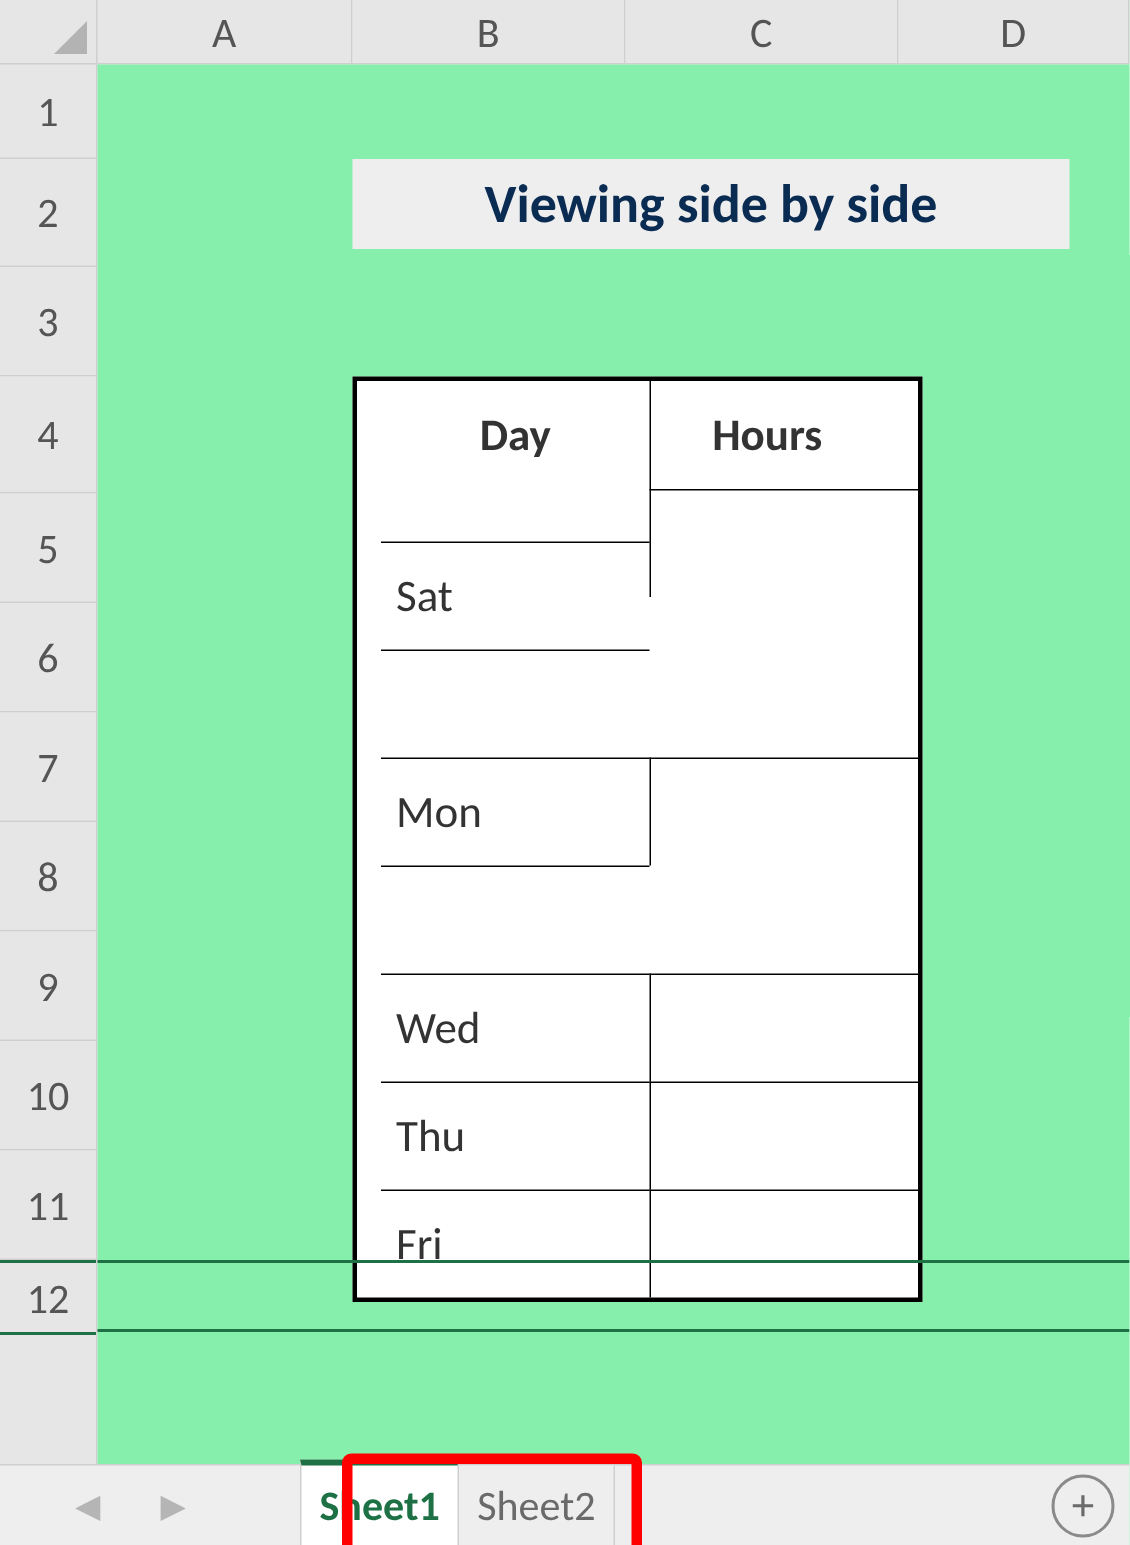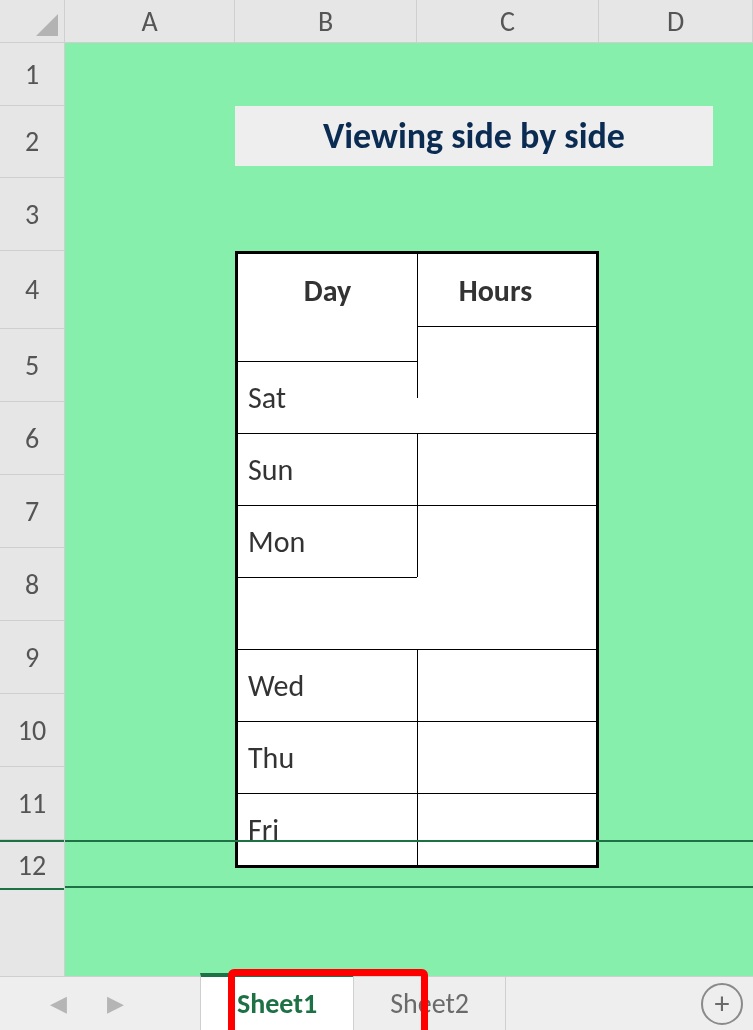--- a/index.html
+++ b/index.html
@@ -95,20 +95,21 @@
   }
 
   
   .data-table{
     position:absolute;
     border:3px solid #000;
     background:#fff;
   }
   .data-row{
     display:flex;
+    padding-left:16px;
   }
   .data-cell{
     border-top:1px solid #000;
     border-left:1px solid #000;
     font-size:30px;
     display:flex;
     align-items:center;
     padding:0 10px;
   }
   .data-row:first-child .data-cell{ border-top:none; }
@@ -143,21 +144,21 @@
     width:200px;
     display:flex;
     align-items:center;
     gap:40px;
     padding-left:50px;
     color:#b5b5b5;
     font-size:22px;
   }
   .sheet-tab{
     height:54px;
-    padding:0 36px;
+    padding:0 12px;
     display:flex;
     align-items:center;
     font-size:28px;
     color:#6a6a6a;
     border-right:1px solid #cfcfcf;
     background:#eeeeee;
   }
   .sheet-tab.active{
     background:#ffffff;
     color:#1e7145;
@@ -218,21 +219,20 @@
       <div class="data-table" style="left: 170px; top: 208px;">
         <div class="data-row">
           <div class="data-cell data-head" style="width: 179px; height: 72px;">Day</div>
           <div class="data-cell data-head" style="width: 156px; height: 72px;">Hours</div>
         </div>
         <div class="data-row">
           <div class="data-cell" style="width: 179px; height: 72px; margin-top: 35px;">Sat</div>
           <div class="data-cell" style="width: 179px; height: 72px;"></div>
         </div>
         <div class="data-row">
-          <div class="data-cell" style="width: 179px; height: 72px;">Sun</div>
           <div class="data-cell" style="width: 179px; height: 72px;"></div>
         </div>
         <div class="data-row">
           <div class="data-cell" style="width: 179px; height: 72px;">Mon</div>
           <div class="data-cell" style="width: 179px; height: 72px;"></div>
         </div>
         <div class="data-row">
           <div class="data-cell" style="width: 179px; height: 72px;"></div>
         </div>
         <div class="data-row">

